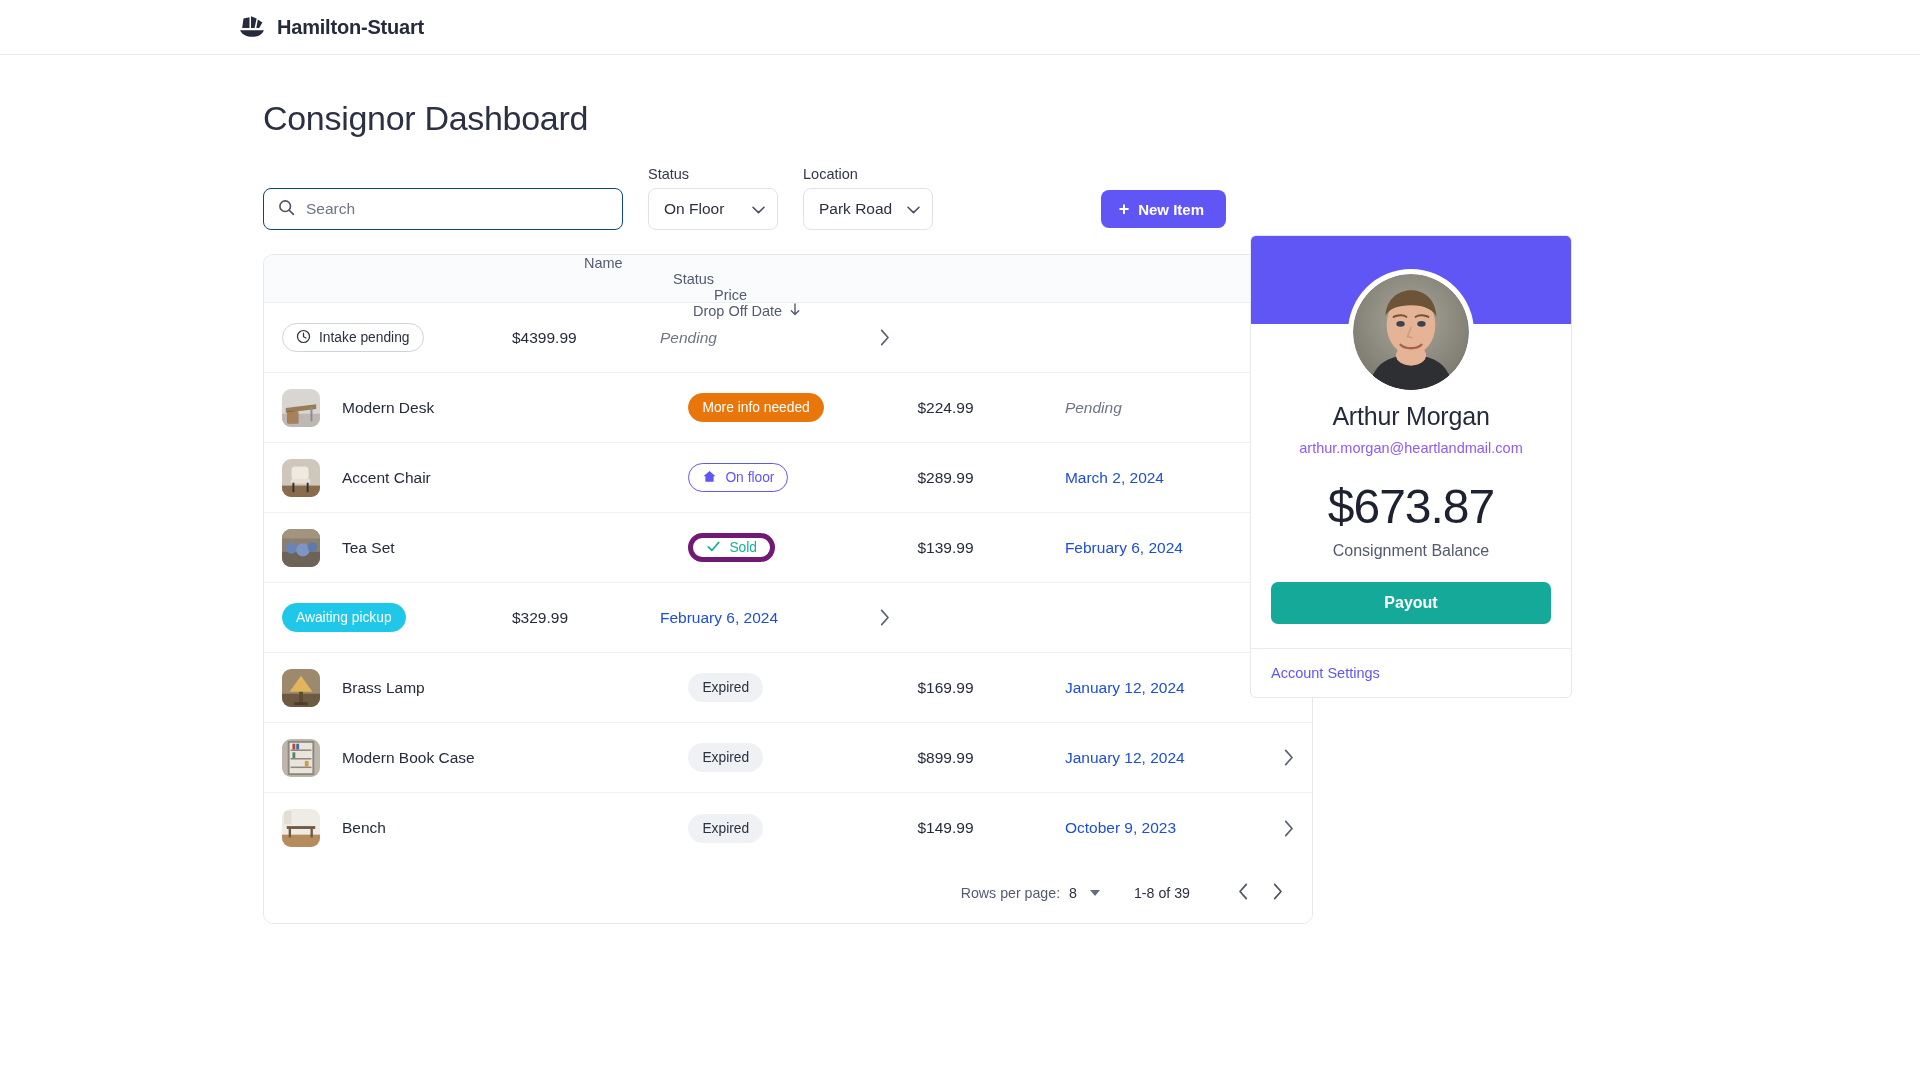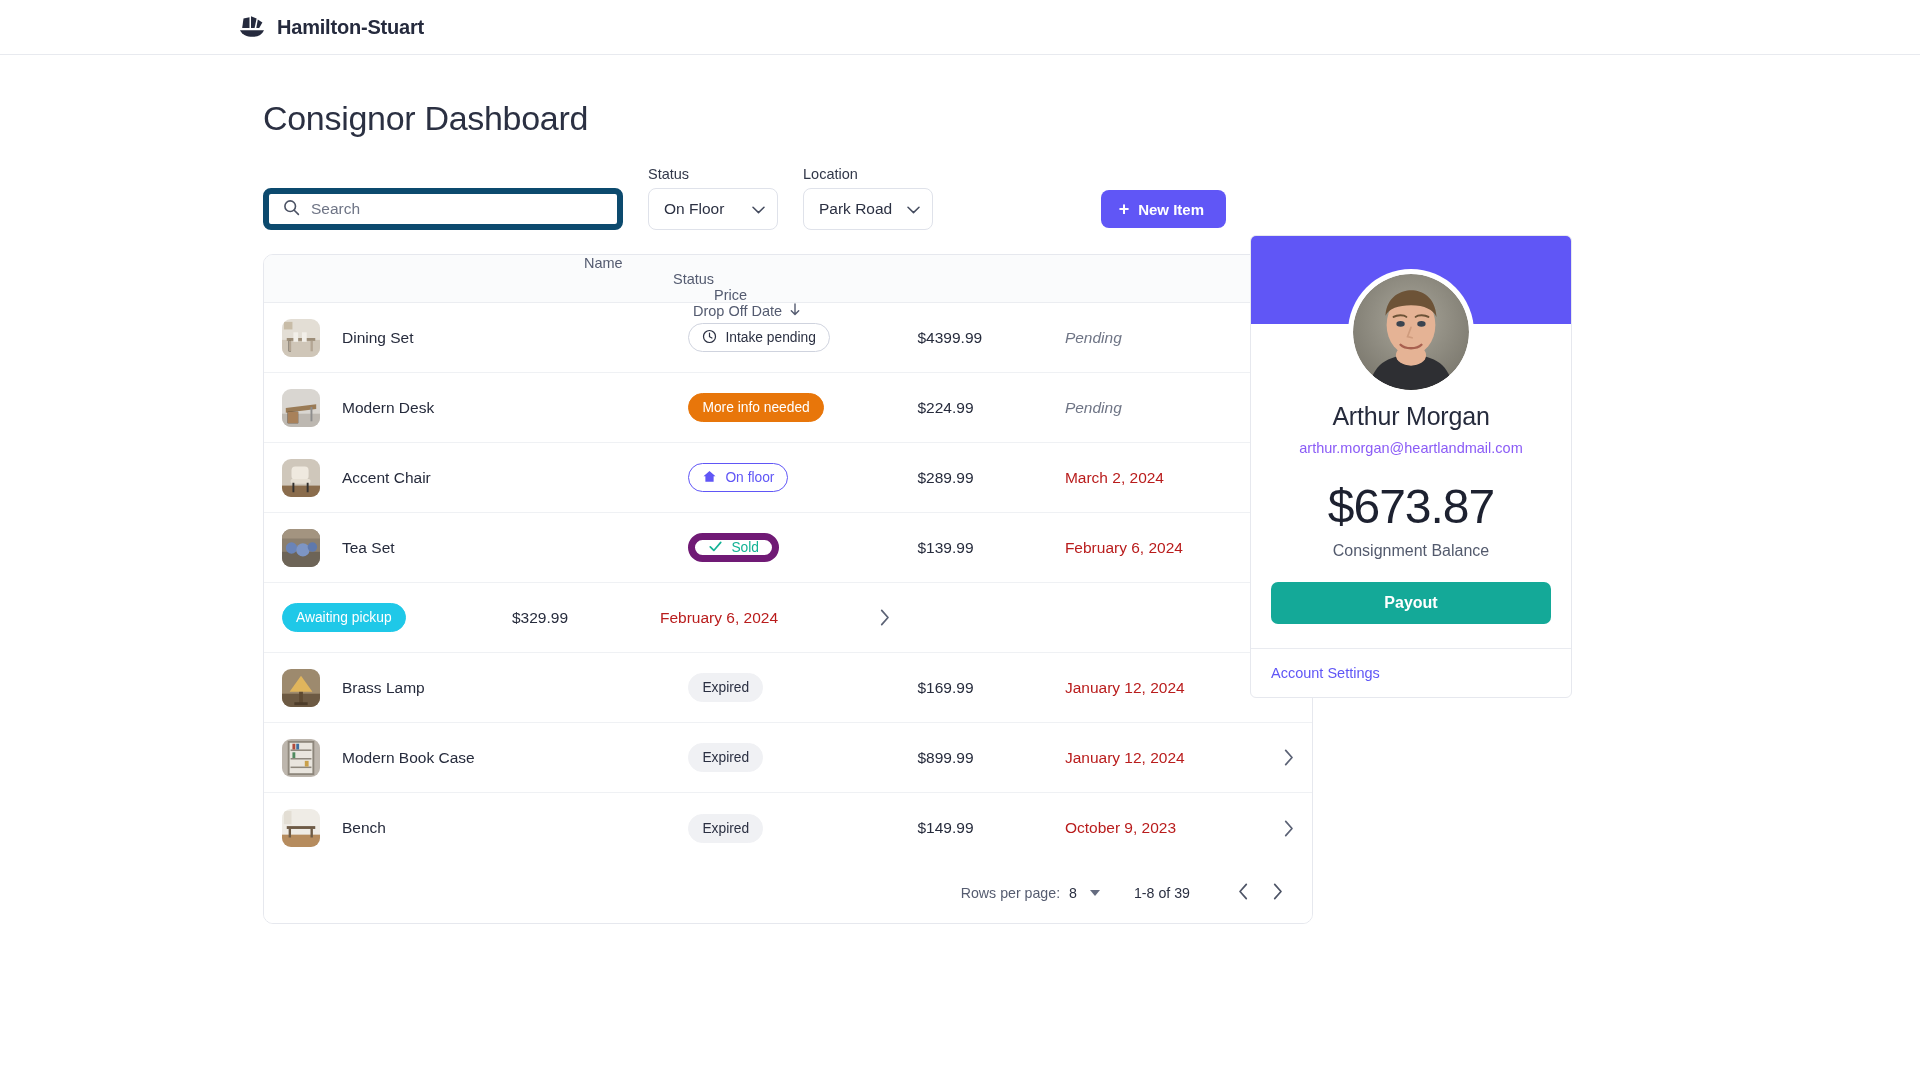--- a/index.html
+++ b/index.html
@@ -54,21 +54,21 @@
     height: 56px;
   }
   .field-label {
     font-size: 14.5px;
     color: #313749;
     margin-bottom: 6px;
     display: block;
   }
   .search-box {
     width: 360px; height: 42px;
-    border: 6px solid #0c4a6e;
+    border: 1px solid #0c4a6e;
     border-radius: 8px;
     display: flex; align-items: center;
     padding: 0 14px; gap: 11px;
     background: #fff;
   }
   .search-box svg { flex: 0 0 auto; }
   .search-input {
     border: none; outline: none; background: transparent;
     font-family: "Liberation Sans", sans-serif;
     font-size: 15.5px; color: #2b3042; width: 100%;
@@ -148,37 +148,37 @@
     width: 38px; height: 38px;
     border-radius: 9px;
     flex: 0 0 auto;
     overflow: hidden;
     position: relative;
   }
   .thumb canvas, .thumb .art { width: 100%; height: 100%; display: block; }
   .item-name { font-size: 15.5px; color: #262b3c; }
   .cell-status { width: 230px; }
   .cell-price  { width: 148px; font-size: 15.5px; color: #262b3c; }
-  .cell-date   { width: 190px; font-size: 15.5px; color: #b91c1c; }
+  .cell-date   { width: 190px; font-size: 15.5px; color: #1d4ed8; }
   .cell-date.pending { font-style: italic; color: #6e7485; }
   .cell-chev { width: 40px; display: flex; justify-content: flex-end; color: #5b6275; }
 
   
   .chip {
     display: inline-flex; align-items: center; gap: 8px;
     height: 29px; border-radius: 16px;
     padding: 0 13px;
     font-size: 13.8px;
     white-space: nowrap;
   }
   .chip svg { flex: 0 0 auto; }
   .chip.outline-gray  { border: 1px solid #cfd3de; color: #2b3042; background: #fff; }
   .chip.filled-orange { background: #e8760a; color: #fff; border: 1px solid #e8760a; font-weight: 400; }
   .chip.outline-purple{ border: 1px solid #6056f6; color: #6056f6; background: #fff; }
-  .chip.outline-teal  { border: 7px solid #701a75; color: #13b395; background: #fff; }
+  .chip.outline-teal  { border: 5px solid #701a75; color: #13b395; background: #fff; }
   .chip.filled-cyan   { background: #1fc8e8; color: #fff; border: 1px solid #1fc8e8; }
   .chip.soft-gray     { background: #f0f1f4; color: #2b3042; border: 1px solid #f0f1f4; }
 
   
   .tfoot {
     height: 60px;
     display: flex; align-items: center; justify-content: flex-end;
     gap: 0;
     padding: 0 18px 0 0;
     background: #fff;
@@ -337,36 +337,20 @@
             <svg width="12" height="13" viewBox="0 0 12 13" fill="none" xmlns="http://www.w3.org/2000/svg">
               <path d="M6 1 L6 11.3 M2.3 7.8 L6 11.6 L9.7 7.8" stroke="#545b70" stroke-width="1.4" stroke-linecap="round" stroke-linejoin="round"></path>
             </svg>
           </span>
         </div>
         <div class="th col-chev"></div>
       </div>
 
       <div id="rows-container">
           <div class="row">
-            <div class="cell-name">
-              <div class="thumb">
-                <svg class="art" viewBox="0 0 40 40">
-                  <rect width="40" height="40" fill="#e3ded5"></rect>
-                  <rect y="22" width="40" height="18" fill="#cfc6b8"></rect>
-                  <rect x="5" y="20" width="30" height="3" fill="#9c8d78"></rect>
-                  <rect x="7" y="23" width="2.5" height="11" fill="#b3a territ"></rect>
-                  <rect x="7" y="23" width="2.5" height="11" fill="#b3a593"></rect>
-                  <rect x="30" y="23" width="2.5" height="11" fill="#b3a593"></rect>
-                  <rect x="12" y="14" width="5" height="10" fill="#f2efe9"></rect>
-                  <rect x="21" y="14" width="5" height="10" fill="#f2efe9"></rect>
-                  <rect x="2" y="3" width="9" height="8" fill="#c8bca7"></rect>
-                </svg>
-              </div>
-              <span class="item-name">Dining Set</span>
-            </div>
             <div class="cell-status"><span class="chip outline-gray">
                 <span><svg width="15" height="15" viewBox="0 0 16 16" fill="none">
                     <circle cx="8" cy="8" r="6.4" stroke="#2b3042" stroke-width="1.3"></circle>
                     <path d="M8 4.4 V8.2 L10.6 9.6" stroke="#2b3042" stroke-width="1.3" stroke-linecap="round"></path>
                   </svg></span>
                 <span>Intake pending</span>
               </span></div>
             <div class="cell-price">$4399.99</div>
             <div class="cell-date pending">Pending</div>
             <div class="cell-chev">

